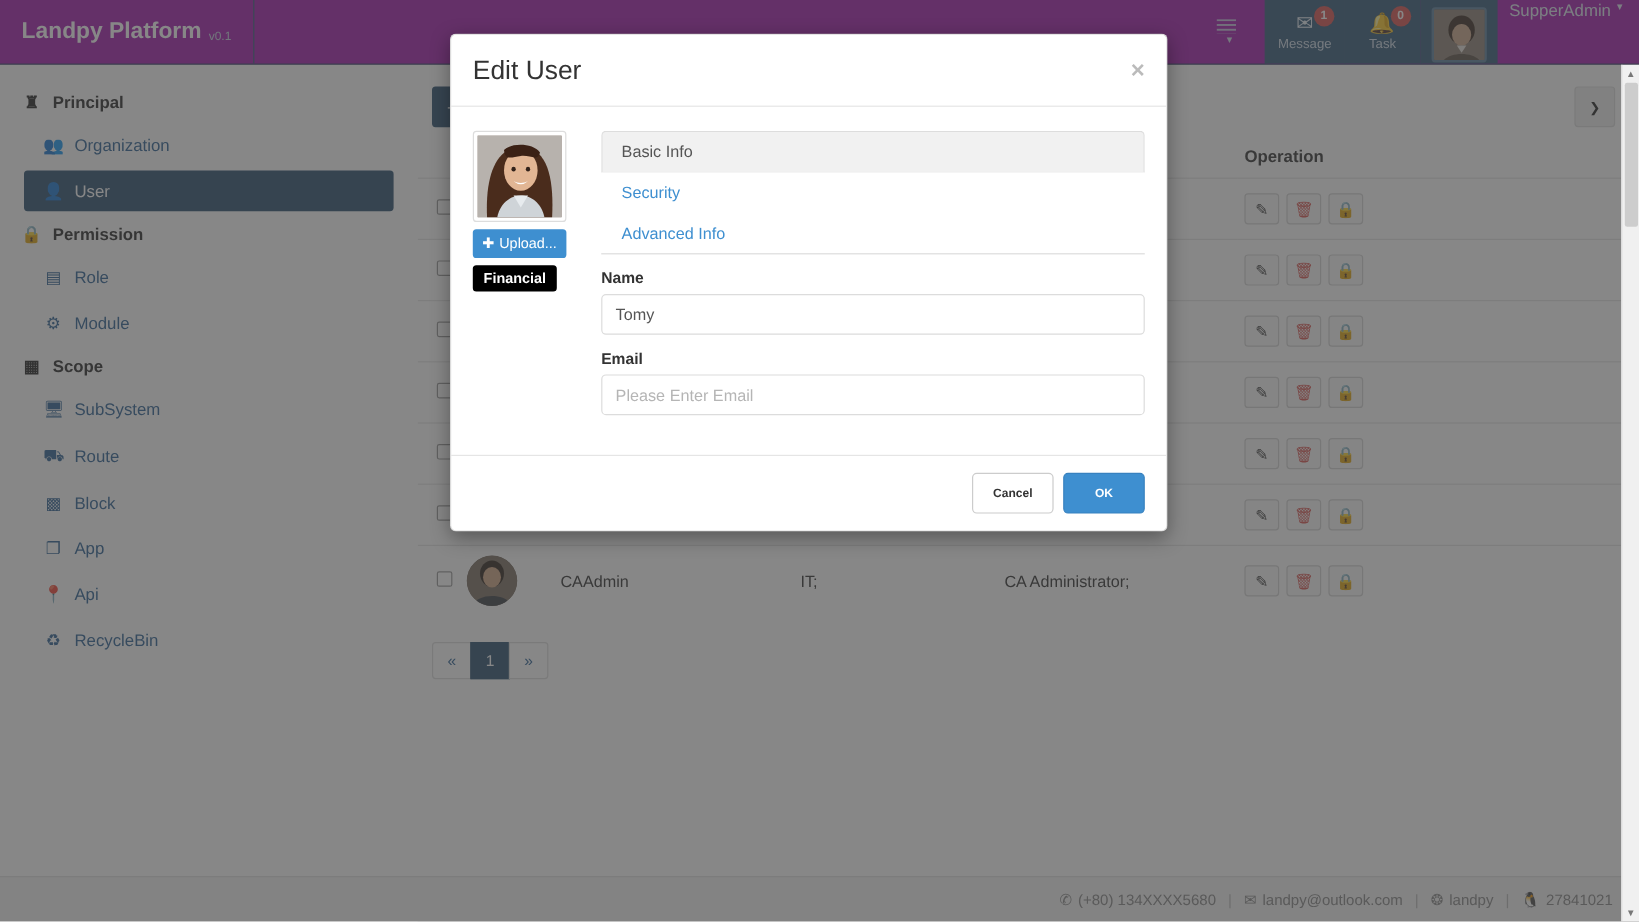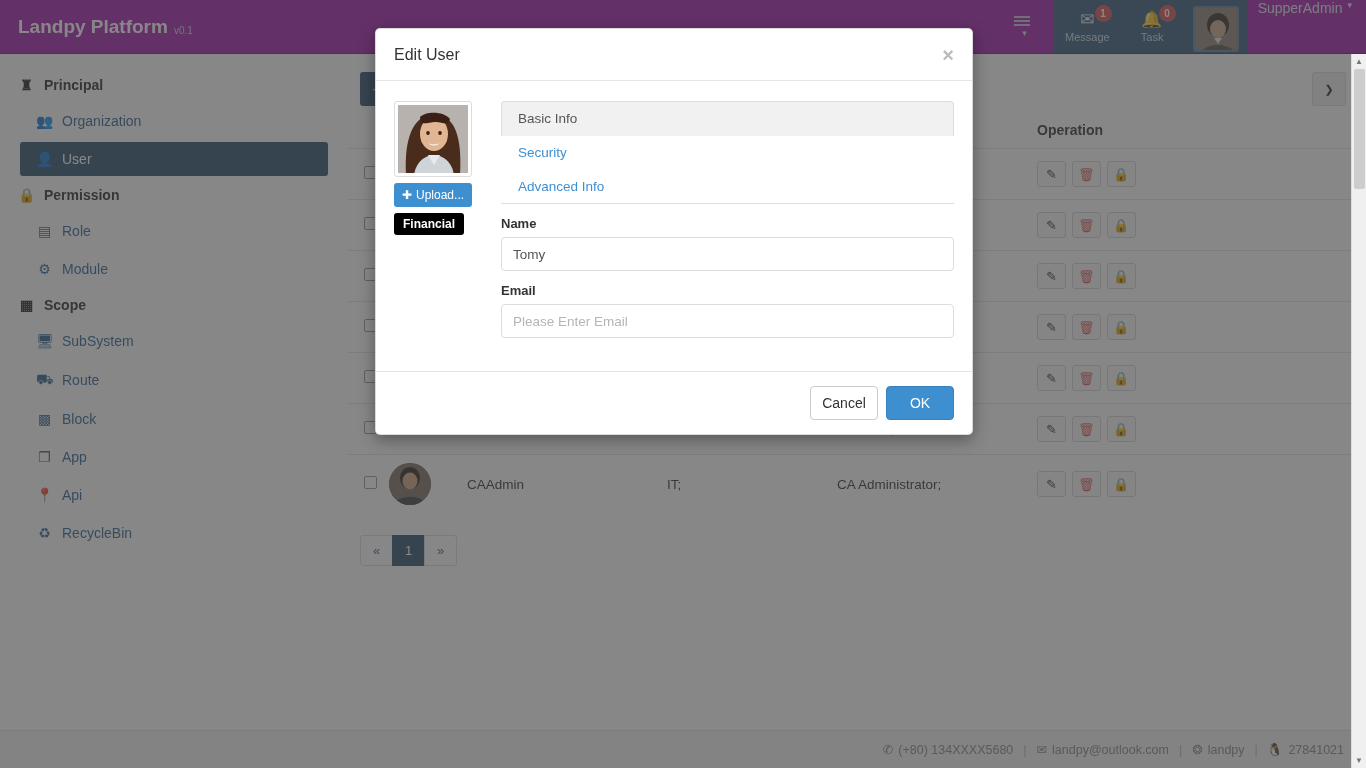--- a/index.html
+++ b/index.html
@@ -166,21 +166,21 @@
     position: absolute; z-index: 60;
     left: 375px; top: 28px; width: 598px;
     background: #ffffff; border-radius: 5px;
     box-shadow: 0 5px 16px rgba(0,0,0,.35);
     border: 1px solid rgba(0,0,0,.14);
   }
   .modal-header {
     padding: 17px 18px 16px 18px; border-bottom: 1px solid #e5e5e5;
     display: flex; align-items: center;
   }
-  .modal-title { font-size: 16px; color: #333; }
+  .modal-title { font-size: 22px; color: #333; }
   .modal-close {
     margin-left: auto; color: #bbb; font-size: 20px; line-height: 14px;
     font-weight: bold;
   }
   .modal-body { padding: 20px 18px 18px 18px; display: flex; min-height: 290px; }
   .avatar-col { width: 95px; flex: 0 0 95px; }
   .avatar-box {
     width: 78px; height: 76px; border: 1px solid #ddd; background: #fff;
     padding: 3px; border-radius: 3px;
   }
@@ -217,22 +217,22 @@
     font-family: "Liberation Sans", sans-serif; font-size: 13.5px; color: #555;
     background: #fff; outline: none;
   }
   .field input::placeholder { color: #b5b5b5; }
   .modal-footer {
     border-top: 1px solid #e5e5e5; padding: 14px 18px;
     display: flex; justify-content: flex-end; gap: 8px;
   }
   .btn {
     min-width: 68px; height: 34px; padding: 0 0; border-radius: 4px;
-    font-size: 14px; display: inline-flex; align-items: center;
-    justify-content: center; border: 1px solid transparent;
+    font-size: 10px; display: inline-flex; align-items: center;
+    justify-content: center; border: 1px solid transparent; font-weight: bold;
   }
   .btn-default { background: #fff; border-color: #ccc; color: #333; }
   .btn-ok { background: #3e8fd0; border-color: #3781bf; color: #fff; }
 
   
   .scrollbar {
     position: absolute; right: 0; top: 54px; bottom: 0; width: 15px;
     background: #f0f0f0; border-left: 1px solid #dcdcdc; z-index: 70;
   }
   .scroll-arrow {

